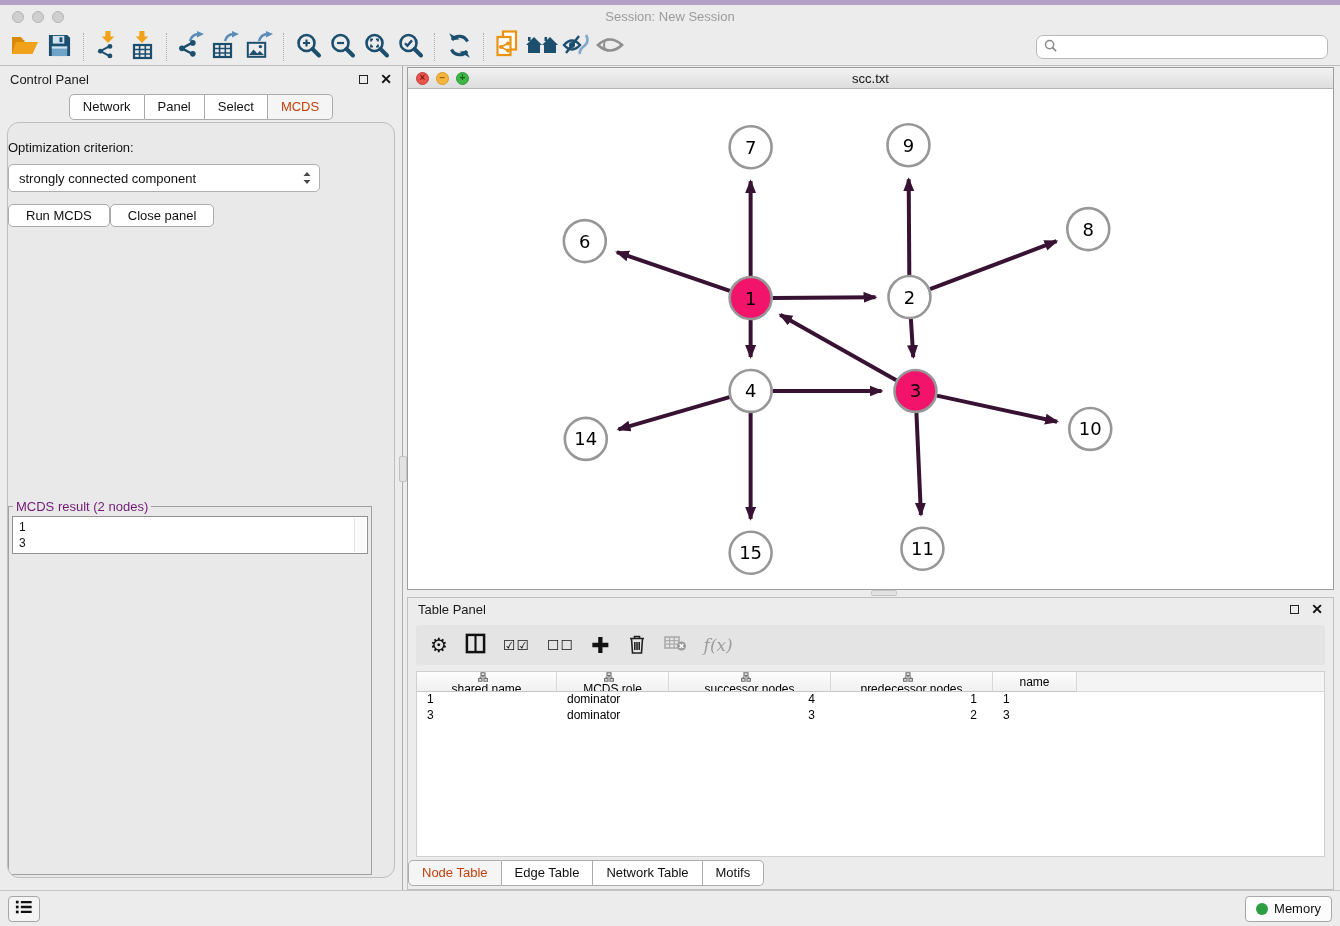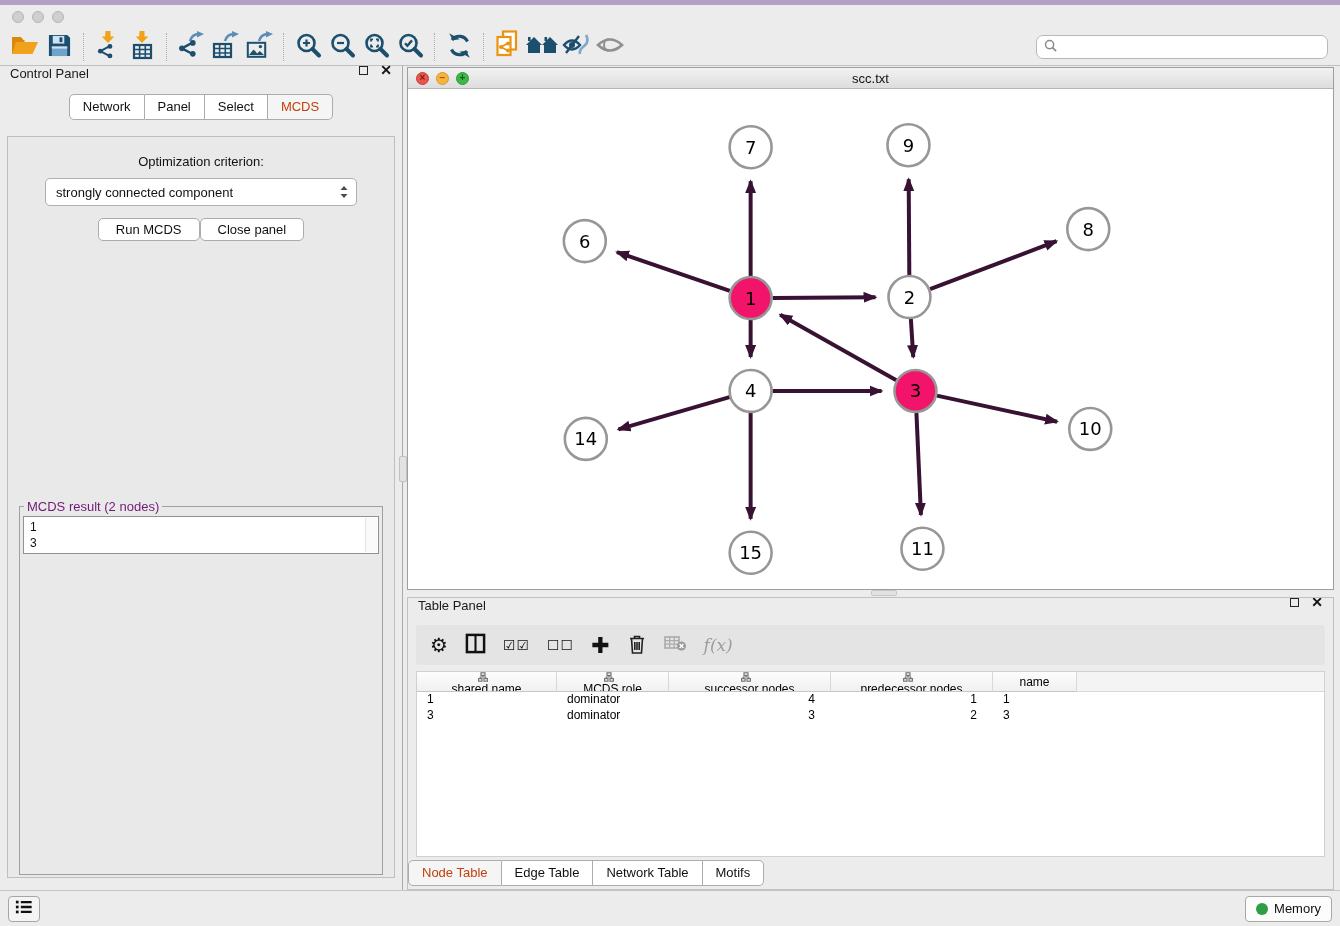--- a/index.html
+++ b/index.html
@@ -19,30 +19,30 @@
   .tb-sep { width:1px; height:28px; border-left:1px dotted #ADADAD; margin:0 7px; }
   .tb-spacer { flex:1; }
   .searchbox { width:292px; height:24px; background:#fff; border:1px solid #B9B9B9; border-radius:7px; display:flex; align-items:center; padding:0 7px; margin-right:4px; }
   .searchbox input { border:none; outline:none; flex:1; font-size:12px; margin-left:5px; font-family:"Liberation Sans",sans-serif; background:transparent; }
 
   
   .main { height:824px; display:flex; }
 
   
   .control-panel { width:403px; border-right:1px solid #ABABAB; display:flex; flex-direction:column; position:relative; background:#ECECEC; }
-  .panel-hdr { height:26px; display:flex; padding:0 10px; font-size:13px; color:#1a1a1a; }
+  .panel-hdr { height:26px; display:flex; align-items:center; padding:0 10px; font-size:13px; color:#1a1a1a; }
   .panel-hdr .ph-title { flex:1; }
   .float-glyph { width:9px; height:9px; border:1.6px solid #222; display:inline-block; margin-right:12px; }
   .close-glyph { font-size:14px; font-weight:bold; color:#111; line-height:9px; }
   .seg-row { height:28px; display:flex; justify-content:center; align-items:flex-end; }
   .seg { font-size:13px; padding:4px 13px 5px; background:#fff; border:1px solid #ACACAC; border-left:none; color:#111; }
   .seg:first-child { border-left:1px solid #ACACAC; border-radius:5px 0 0 5px; }
   .seg:last-child { border-radius:0 5px 5px 0; }
   .seg--active { color:#c2410c; background:#F5F5F5; }
-  .cp-body { flex:1; margin:16px 7px 12px; border:1px solid #BFBFBF; border-radius:0; background:#E9E9E9; display:flex; flex-direction:column; align-items:center; overflow:hidden; }
+  .cp-body { flex:1; margin:2px 7px 12px; border:1px solid #BFBFBF; border-radius:12px; background:#E9E9E9; display:flex; flex-direction:column; align-items:flex-start; overflow:hidden; }
   .opt-label { margin-top:17px; font-size:13px; color:#111; }
   .dropdown { margin-top:9px; width:312px; height:28px; background:#fff; border:1px solid #AFAFAF; border-radius:5px; display:flex; align-items:center; padding-left:10px; font-size:13px; color:#111; }
   .dropdown .dd-text { flex:1; }
   .btn-row { margin-top:12px; display:flex; gap:0; }
   .mac-btn { font-size:13px; color:#111; background:#fff; border:1px solid #ABABAB; border-radius:5px; padding:3px 17px; }
   .result-box { margin-top:auto; width:calc(100% - 22px); height:376px; border:1px solid #A0A0A0; margin-bottom:2px; padding:2px 3px 4px; background:transparent; }
   .result-box legend { font-size:13px; color:#701a75; padding:0 3px; margin-left:1px; }
   .result-inner { position:relative; width:100%; height:100%; background:#fff; border:1px solid #919191; overflow:hidden; }
   .result-text { font-size:12px; line-height:16px; color:#111; padding:2px 6px; white-space:pre; }
   .result-scroll { position:absolute; top:1px; right:1px; bottom:1px; width:12px; background:#FAFAFA; border-left:1px solid #E3E3E3; }
@@ -95,20 +95,21 @@
 <div class="app">
 
   <div class="desktop-strip"></div>
 
   <div class="titlebar">
     <div class="traffic">
       <span class="tl-dot"></span>
       <span class="tl-dot"></span>
       <span class="tl-dot"></span>
     </div>
+    <div class="win-title">Session: New Session</div>
   </div>
 
   <div class="toolbar">
     <button class="tb-btn">
       <span><svg width="28" height="24" viewBox="0 0 28 24">
             <path fill="#D98A0B" d="M1 4 h9 l2.5 3 h1 v14 H1 z"></path>
             <path fill="#F0A21B" d="M5 9 h22 l-5.5 12 H1 z"></path>
           </svg></span>
     </button>
     <button class="tb-btn">

